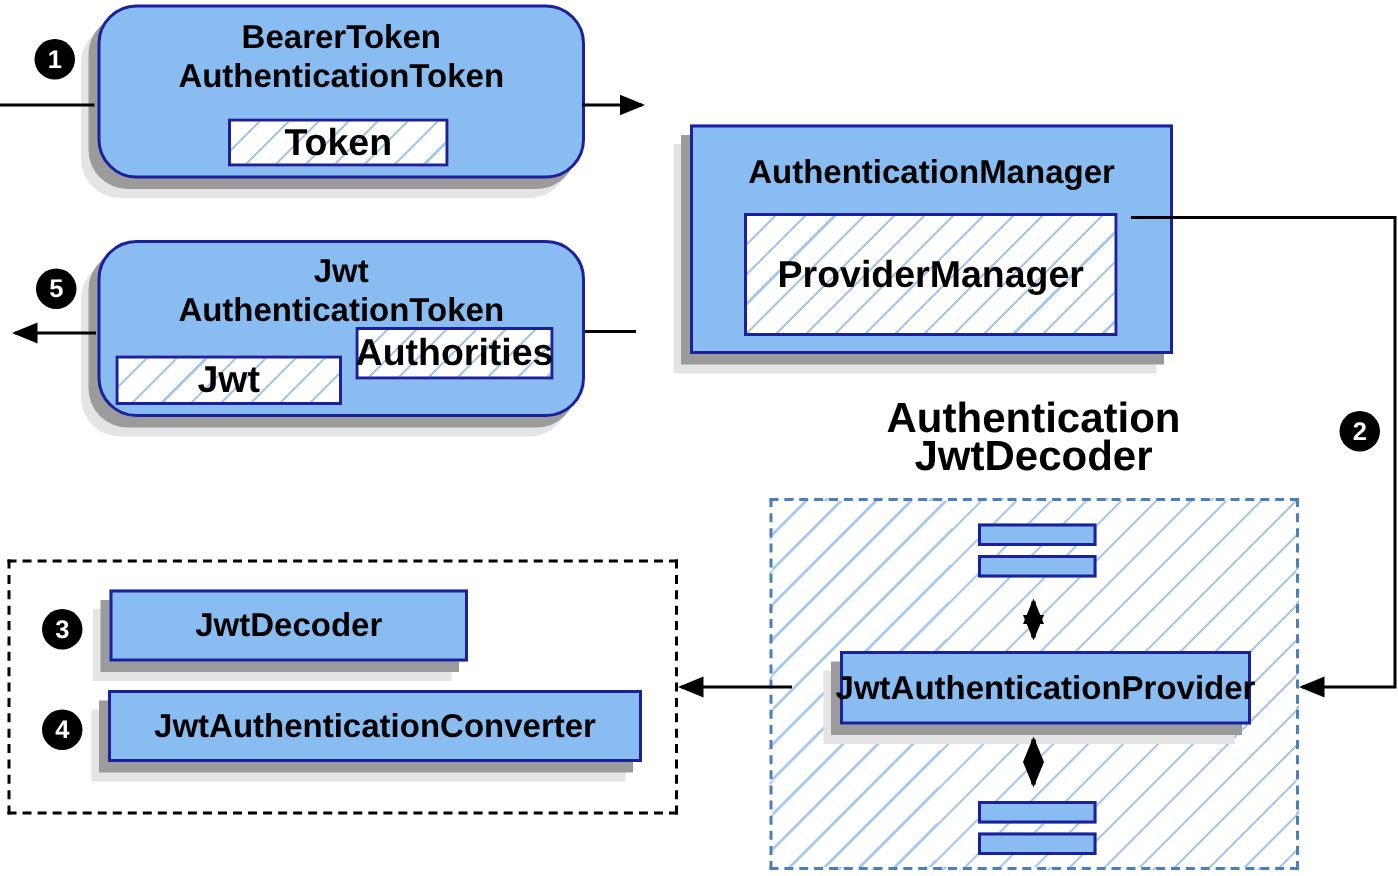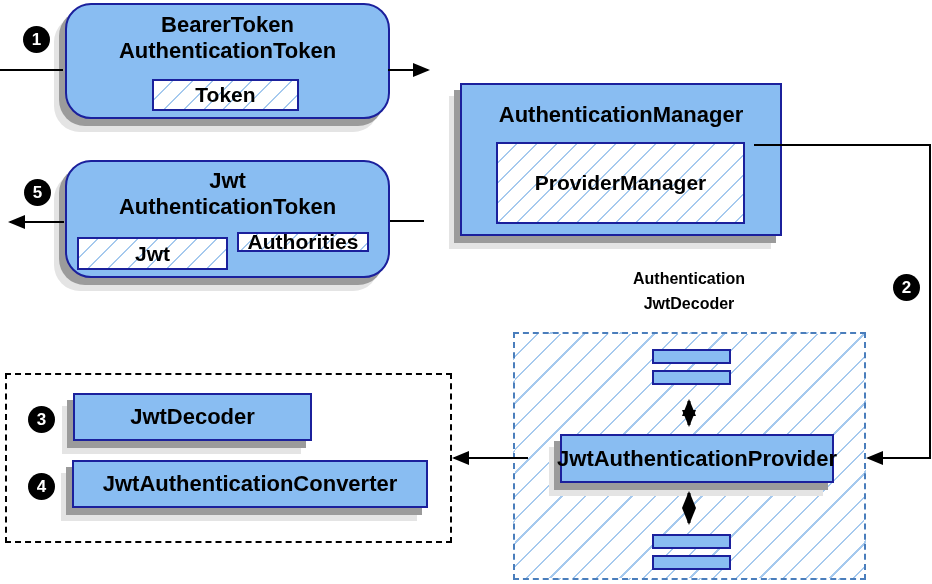--- a/index.html
+++ b/index.html
@@ -29,21 +29,21 @@
   }
 
   
   .chip {
     position: absolute;
     background-color: #ffffff;
     background-image: repeating-linear-gradient(135deg,
         rgba(0,0,0,0) 0, rgba(0,0,0,0) 12.5px, #a5c9ee 12.5px, #a5c9ee 14px);
     border: 2px solid #1b209c;
     display: flex; align-items: center; justify-content: center;
-    font-size: 21px;
+    font-size: 25px;
   }
 
   
   .dashed-blue {
     position: absolute;
     border: 2px dashed #4a7ebc;
     background-image: repeating-linear-gradient(135deg,
         rgba(0,0,0,0) 0, rgba(0,0,0,0) 15px, #a5c9ee 15px, #a5c9ee 16.5px);
     z-index: 1;
   }
@@ -70,41 +70,41 @@
     color: #fff;
     border-radius: 50%;
     display: flex; align-items: center; justify-content: center;
     font-size: 17px;
     z-index: 20;
   }
 
   .group-label {
     position: absolute;
     text-align: center;
-    font-size: 16px; line-height: 25px;
+    font-size: 28px; line-height: 25px;
   }
 
   #arrow-layer {
     position: absolute; left: 0; top: 0;
     z-index: 50; pointer-events: none;
   }
 
   
   #bearer-box    { left:65px;  top:3px;   width:325px; height:116px; }
   #bearer-title  { margin-top: 7px; }
   #token-chip    { left:85px;  top:74px;  width:147px; height:32px; }
 
   #authmgr-box   { left:432px; top:83px;  width:322px; height:153px;margin-left:28px; }
   #authmgr-title { margin-top: 17px; }
   #providermgr-chip { left:34px; top:57px; width:249px; height:82px; }
 
   #jwt-box       { left:65px;  top:160px; width:325px; height:118px; }
   #jwt-title     { margin-top: 6px; }
   #jwt-chip      { left:10px;  top:75px;  width:151px; height:33px; }
-  #authorities-chip { left:170px; top:70px; width:132px; height:20px; }
+  #authorities-chip { left:170px; top:56px; width:132px; height:35px; }
 
   #providers-label { left:589px; top:266px; width:200px; }
   #providers-group { left:513px; top:332px; width:353px; height:248px; }
 
   #bar-top-1    { left:652px; top:349px; }
   #bar-top-2    { left:652px; top:370px; }
   #bar-bottom-1 { left:652px; top:534px; }
   #bar-bottom-2 { left:652px; top:555px; }
 
   #provider-box  { left:560px; top:434px; width:274px; height:49px; z-index:3; }

